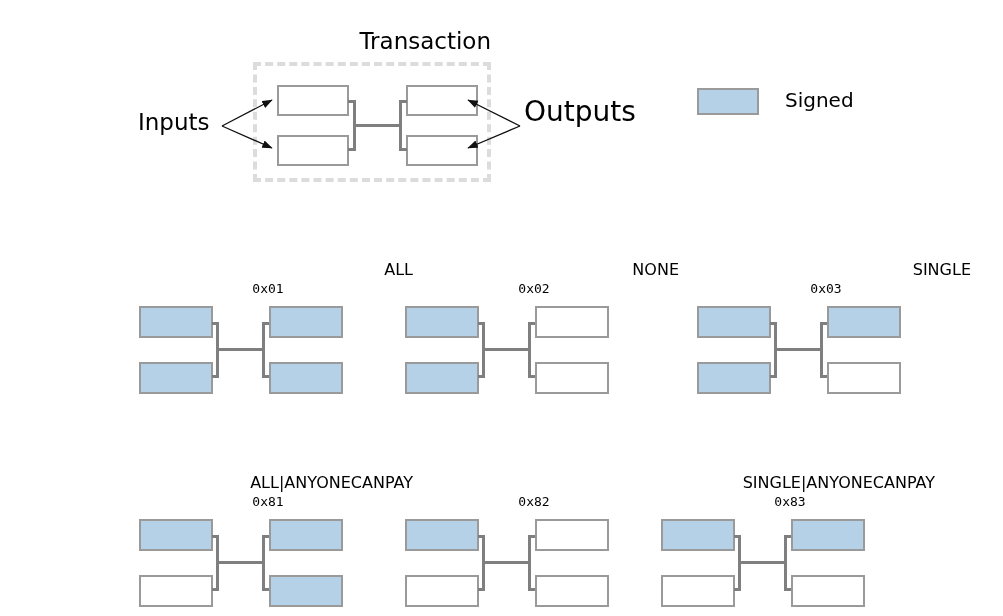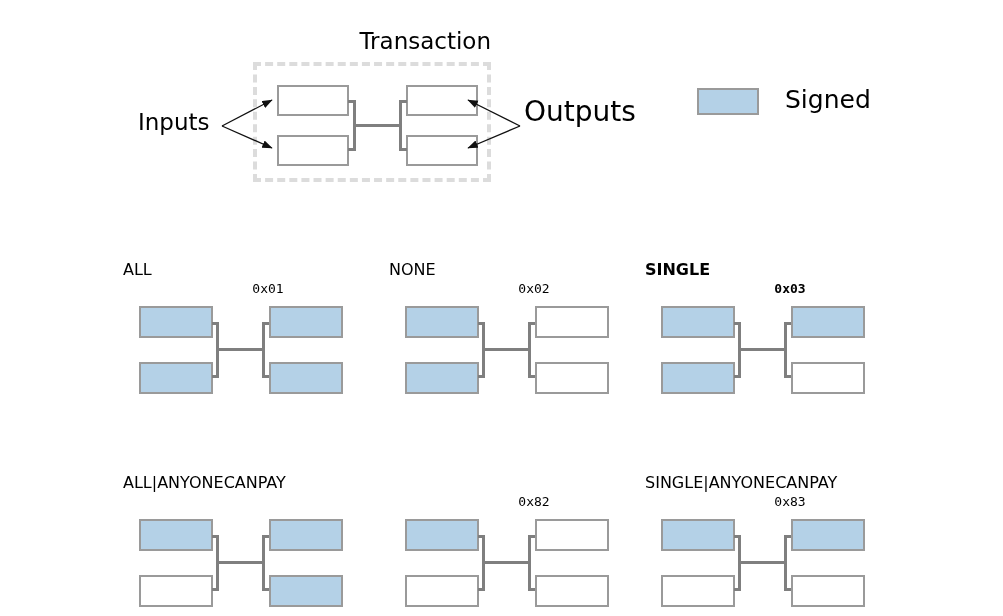--- a/index.html
+++ b/index.html
@@ -82,36 +82,36 @@
     left: 0; top: 4px;
     width: 62px; height: 27px;
     box-sizing: border-box;
     border: 2px solid #9a9a9a;
     background: #ffffff;
   }
   .legend-swatch.signed { background: #b4d1e7; }
   .legend-label {
     position: absolute;
     left: 88px; top: -2px;
-    font-size: 25px;
+    font-size: 20px;
     line-height: 36px;
     white-space: nowrap;
   }
 
   
   .variant {
     position: absolute;
     width: 290px;
     height: 150px;
   }
   .variant-title {
     position: absolute;
     left: 0; top: 0;
     width: 290px;
-    text-align: left;
+    text-align: right;
     font-size: 16px;
     line-height: 19px;
     white-space: nowrap;
   }
   .variant-code {
     position: absolute;
     left: 0; top: 20px;
     width: 290px;
     text-align: center;
     font-family: "DejaVu Sans Mono", monospace;
@@ -232,39 +232,40 @@
         <div class="node-box nb-out-bot"></div>
         <div class="conn-seg seg-lt"></div>
         <div class="conn-seg seg-lv"></div>
         <div class="conn-seg seg-lb"></div>
         <div class="conn-seg seg-h"></div>
         <div class="conn-seg seg-rt"></div>
         <div class="conn-seg seg-rv"></div>
         <div class="conn-seg seg-rb"></div>
       </div>
     </div>
-    <div class="variant" style="left: 645px; top: 260px; font-weight: bold;">
+    <div class="variant" style="left: 681px; top: 260px;">
       <div class="variant-title">SINGLE</div>
       <div class="variant-code">0x03</div>
       <div class="variant-graph">
         <div class="node-box nb-in-top signed"></div>
         <div class="node-box nb-in-bot signed"></div>
         <div class="node-box nb-out-top signed"></div>
         <div class="node-box nb-out-bot"></div>
         <div class="conn-seg seg-lt"></div>
         <div class="conn-seg seg-lv"></div>
         <div class="conn-seg seg-lb"></div>
         <div class="conn-seg seg-h"></div>
         <div class="conn-seg seg-rt"></div>
         <div class="conn-seg seg-rv"></div>
         <div class="conn-seg seg-rb"></div>
       </div>
     </div>
     <div class="variant" style="left: 123px; top: 473px;">
       <div class="variant-title">ALL|ANYONECANPAY</div>
+      <div class="variant-code">0x81</div>
       <div class="variant-graph">
         <div class="node-box nb-in-top signed"></div>
         <div class="node-box nb-in-bot"></div>
         <div class="node-box nb-out-top signed"></div>
         <div class="node-box nb-out-bot signed"></div>
         <div class="conn-seg seg-lt"></div>
         <div class="conn-seg seg-lv"></div>
         <div class="conn-seg seg-lb"></div>
         <div class="conn-seg seg-h"></div>
         <div class="conn-seg seg-rt"></div>

